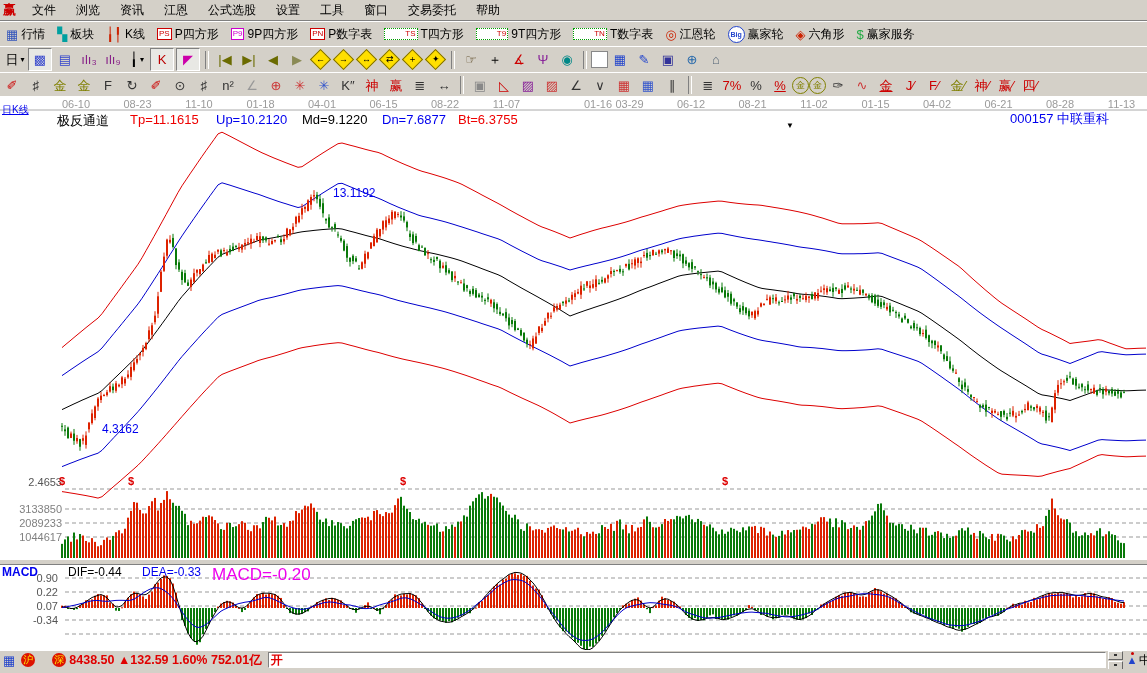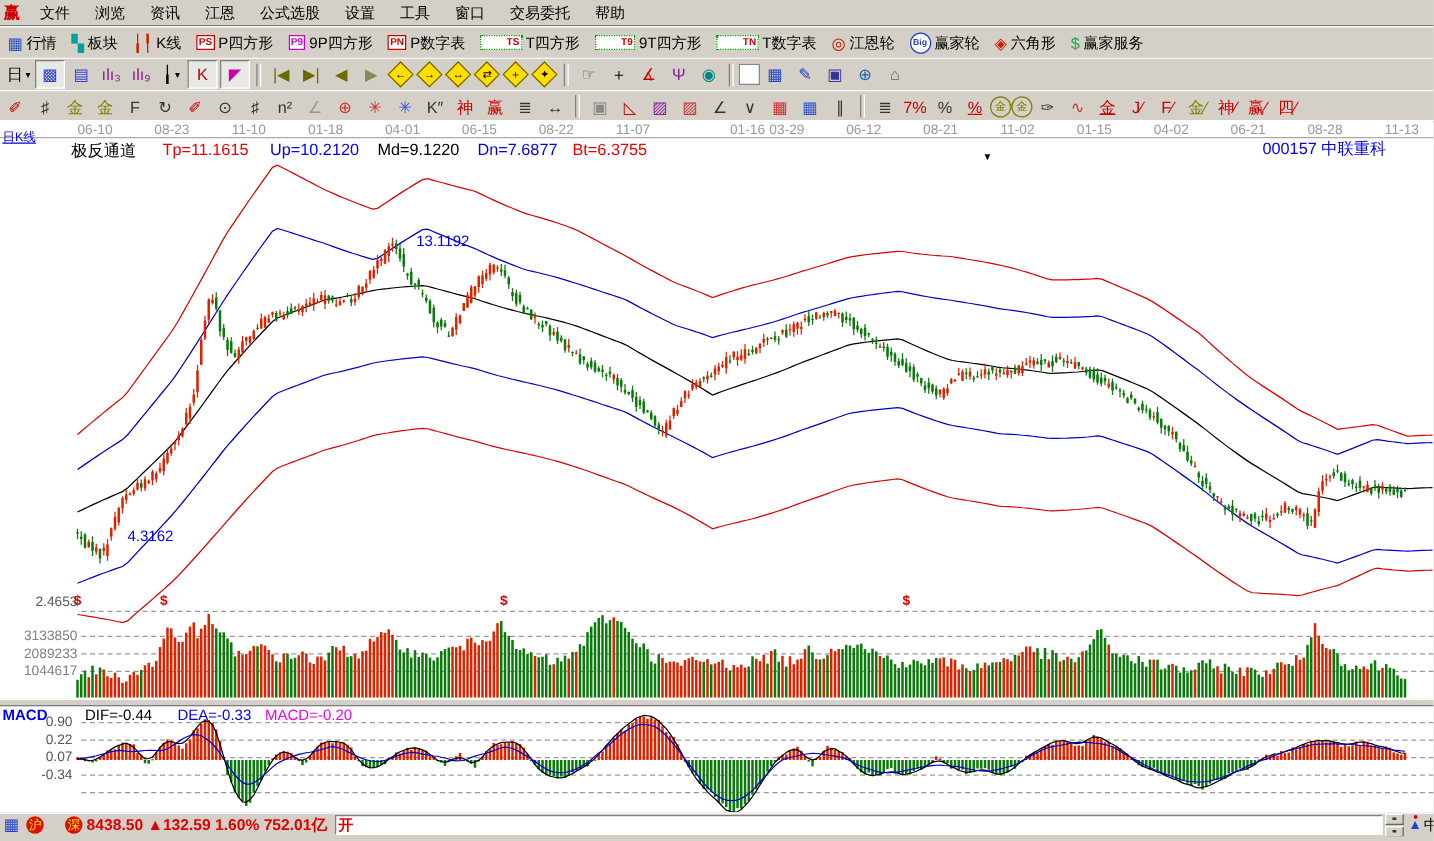--- a/index.html
+++ b/index.html
@@ -11,21 +11,21 @@
   .mlogo{color:#cc0000;font-weight:bold;font-size:13px;padding:0 6px 0 3px;}
   .mitem{padding:0 10px;height:18px;line-height:18px;cursor:default;}
   
   .tbar{position:absolute;left:0;right:0;display:flex;align-items:center;background:#d4d0c8;
         border-top:1px solid #fff;border-bottom:1px solid #808080;}
   .tbar2{top:21px;height:24px;}
   .tbar3{top:46px;height:25px;}
   .tbar4{top:72px;height:24px;}
   .t2{display:flex;align-items:center;gap:3px;padding:0 6px;font-size:12px;height:22px;}
   .t2i{font-size:13px;line-height:13px;}
-  .bx{display:inline-block;border:1px solid;font-size:8px;font-weight:bold;line-height:10px;padding:0 1px;background:#fff;}
+  .bx{display:inline-block;border:1px solid;font-size:8px;font-weight:normal;line-height:10px;padding:0 1px;background:#fff;}
   .bx.dot{border-style:dotted;padding-left:20px;}
   .circ{display:inline-flex;align-items:center;justify-content:center;width:15px;height:15px;
         border:1px solid;border-radius:50%;font-size:7px;font-weight:bold;background:#fff;}
   .ibtn{min-width:22px;height:21px;display:inline-flex;align-items:center;justify-content:center;
         font-size:13px;margin:0 1px;line-height:1;}
   .ibtn.pressed{border:1px solid #808080;border-right-color:#fff;border-bottom-color:#fff;background:#e8e8e4;}
   .dd{font-size:8px;margin-left:2px;color:#000;}
   .tsep{width:2px;height:18px;border-left:1px solid #808080;border-right:1px solid #fff;margin:0 4px;}
   .diamond{width:13px;height:13px;background:#ffdf00;border:1px solid #7a6a00;transform:rotate(45deg);
            display:inline-flex;align-items:center;justify-content:center;margin:3px 4px;}
@@ -1726,21 +1726,21 @@
         <span class="dollar" style="left: 128px; top: 379px;">$</span>
         <span class="dollar" style="left: 400px; top: 379px;">$</span>
         <span class="dollar" style="left: 722px; top: 379px;">$</span>
       </div>
 
     <div class="psep" style="top:463px;"></div>
 
     <span class="lbl" style="left:2px;top:469px;color:#0000ee;font-size:12px;font-weight:bold;">MACD</span>
     <span class="lbl" style="left:68px;top:469px;color:#000;font-size:12px;">DIF=-0.44</span>
     <span class="lbl" style="left:142px;top:469px;color:#0000ee;font-size:12px;">DEA=-0.33</span>
-    <span class="lbl" style="left:212px;top:469px;color:#ee00ee;font-size:12px;">MACD=-0.20</span>
+    <span class="lbl" style="left:212px;top:469px;color:#ee00ee;font-size:17px;">MACD=-0.20</span>
     <div id="macd-scale">
         <span class="scale" style="left: 13px; width: 45px; color: rgb(85, 85, 85); top: 476px;">0.90</span>
         <span class="scale" style="left: 13px; width: 45px; color: rgb(85, 85, 85); top: 490px;">0.22</span>
         <span class="scale" style="left: 13px; width: 45px; color: rgb(85, 85, 85); top: 504px;">0.07</span>
         <span class="scale" style="left: 13px; width: 45px; color: rgb(85, 85, 85); top: 518px;">-0.34</span>
       </div>
   </div>
 
   <div class="sbar">
     <span class="sicon">▦</span>

